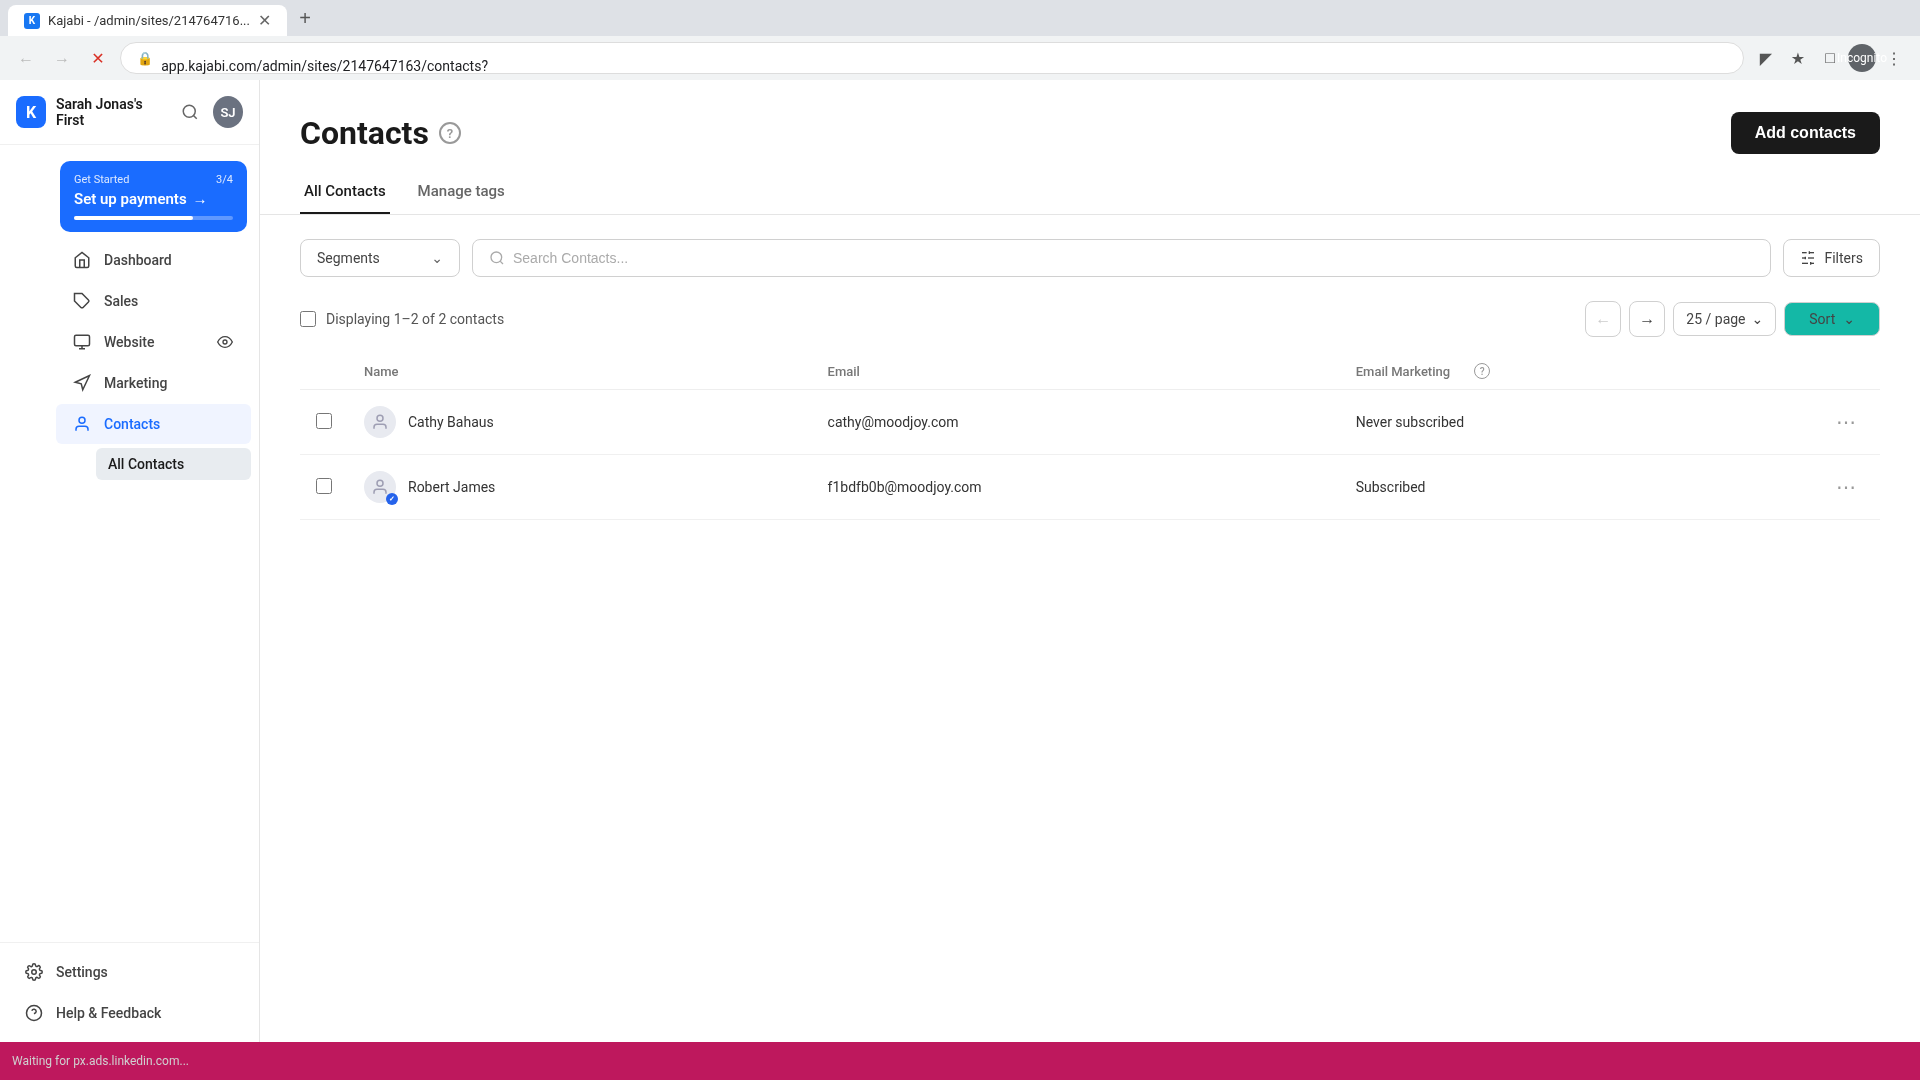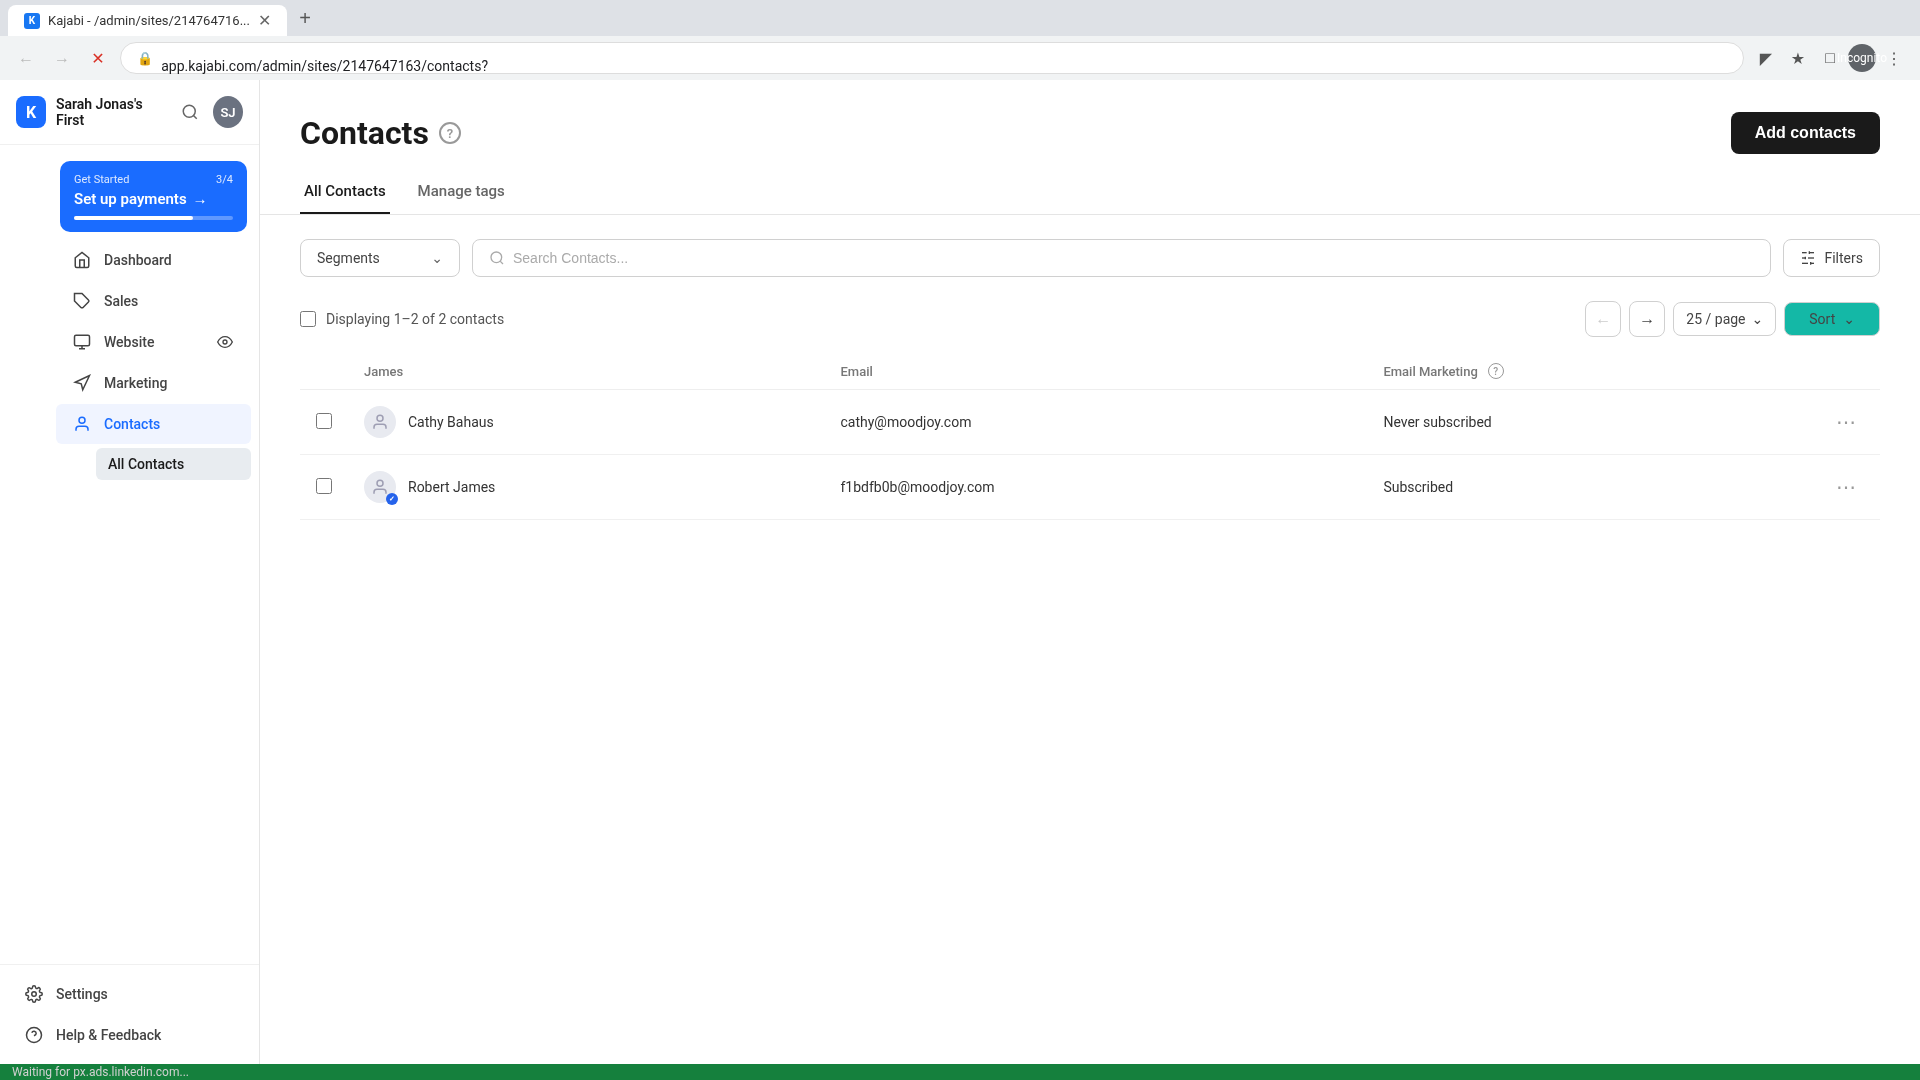--- a/index.html
+++ b/index.html
@@ -86,25 +86,25 @@
     .contacts-table th { text-align: left; padding: 10px 16px; font-size: 13px; font-weight: 500; color: #777; border-bottom: 1px solid #eee; }
     .contacts-table td { padding: 16px; border-bottom: 1px solid #f0f0f0; font-size: 14px; color: #333; }
     .contact-row { cursor: pointer; }
     .contact-name-cell { display: flex; align-items: center; gap: 12px; }
     .contact-avatar { width: 32px; height: 32px; background: #e8eaf0; border-radius: 50%; display: flex; align-items: center; justify-content: center; position: relative; flex-shrink: 0; }
     .contact-avatar svg { width: 18px; height: 18px; color: #9e9eb3; }
     .contact-avatar .verified-badge { position: absolute; bottom: -2px; right: -2px; width: 12px; height: 12px; background: #2563eb; border-radius: 50%; display: flex; align-items: center; justify-content: center; }
     .contact-avatar .verified-badge::after { content: '✓'; color: white; font-size: 7px; font-weight: bold; }
     .more-btn { background: transparent; border: none; cursor: pointer; color: #999; font-size: 20px; padding: 4px 8px; border-radius: 4px; }
 
-    .email-marketing-cell { display: flex; align-items: center; gap: 10px; }
+    .email-marketing-cell { display: flex; align-items: center; gap: 24px; }
     .help-icon-sm { width: 16px; height: 16px; border-radius: 50%; border: 1.5px solid #999; display: flex; align-items: center; justify-content: center; color: #999; font-size: 10px; cursor: pointer; }
 
     
-    .status-bar { background: #15803d; color: #d0d0d0; font-size: 12px; padding: 8px 12px; height: 16px; display: flex; align-items: center; }
+    .status-bar { background: #be185d; color: #d0d0d0; font-size: 12px; padding: 19px 12px; height: 16px; display: flex; align-items: center; }
   </style>
 </head>
 <body>
 
 <div class="browser-chrome">
   <div class="browser-tabs">
     <div class="browser-tab">
       <div class="tab-favicon">K</div>
       <span>Kajabi - /admin/sites/214764716...</span>
       <span class="tab-close">✕</span>
@@ -312,21 +312,21 @@
             <span>Sort</span>
             <span>⌄</span>
           </div>
         </div>
       </div>
 
       <table class="contacts-table">
         <thead>
           <tr>
             <th style="width:40px;"></th>
-            <th>James</th>
+            <th>Name</th>
             <th>Email</th>
             <th>
               <div class="email-marketing-cell">
                 <span>Email Marketing</span>
                 <div class="help-icon-sm">?</div>
               </div>
             </th>
             <th style="width:40px;"></th>
           </tr>
         </thead>

